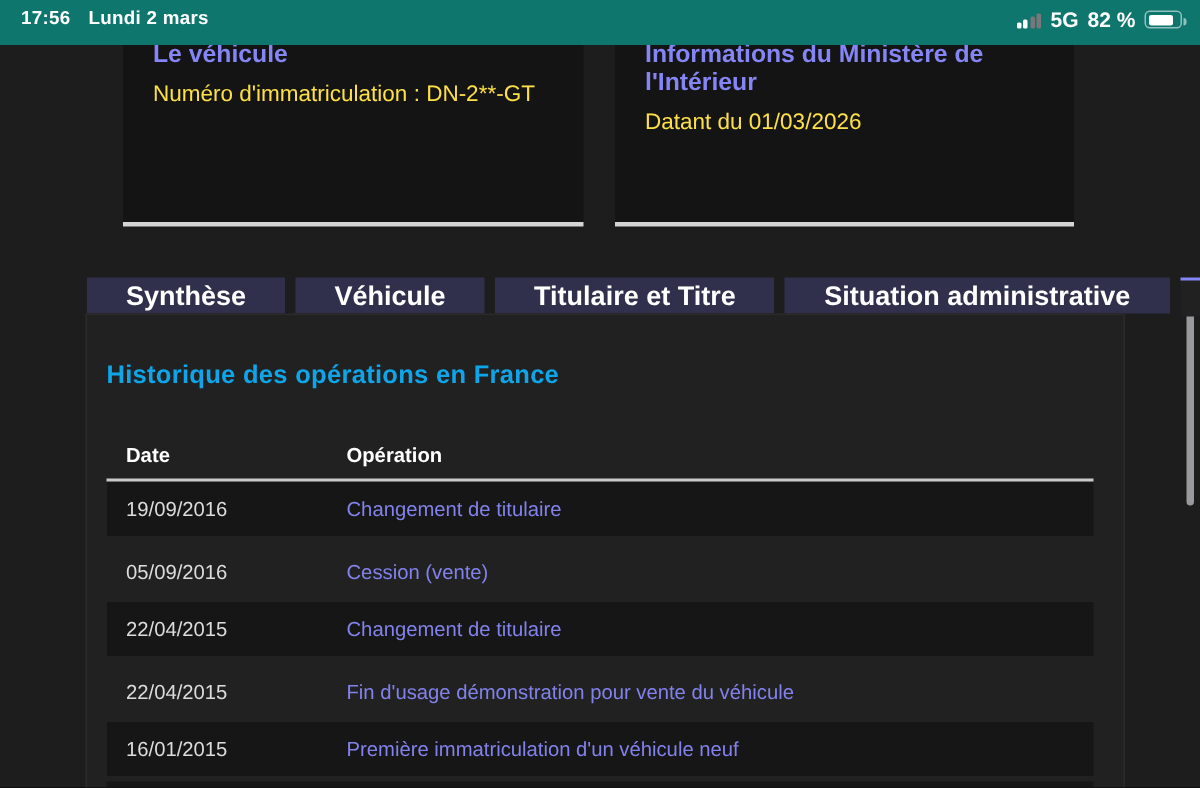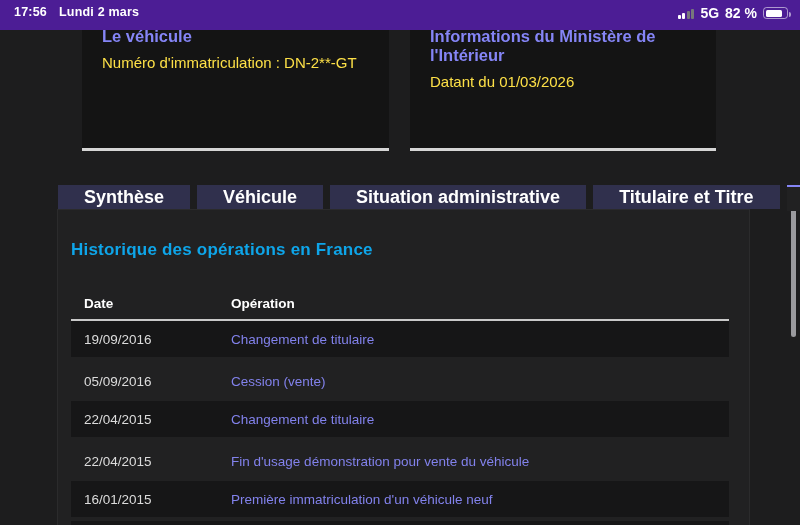--- a/index.html
+++ b/index.html
@@ -6,21 +6,21 @@
   html,body { background:#000; }
   body { font-family:"Liberation Sans","DejaVu Sans",sans-serif; }
   #screen {
     position:relative; width:800px; height:525px; overflow:hidden;
     background:#1d1d1e; color:#e0e0e0;
   }
 
   
   .statusbar {
     position:absolute; top:0; left:0; width:800px; height:30px;
-    background:#4c1d95; color:#fff; z-index:10;
+    background:#0f766e; color:#fff; z-index:10;
   }
   .sb-left {
     position:absolute; left:14px; top:5px; display:flex; gap:12px;
     font-size:12.5px; font-weight:700; letter-spacing:.2px;
   }
   .sb-url {
     position:absolute; left:0; right:0; top:14px; text-align:center;
     font-size:12.5px; font-weight:400; color:#f2f2f2;
   }
   .sb-right {
@@ -118,22 +118,22 @@
     <div class="card-body">Numéro d'immatriculation : DN-2**-GT</div>
   </div>
   <div class="card right">
     <div class="card-title">Informations du Ministère de l'Intérieur</div>
     <div class="card-body">Datant du 01/03/2026</div>
   </div>
 
   <div class="tabs">
     <div class="tab">Synthèse</div>
     <div class="tab">Véhicule</div>
+    <div class="tab">Titulaire et Titre</div>
     <div class="tab">Situation administrative</div>
-    <div class="tab">Titulaire et Titre</div>
     <div class="tab active">Historique</div>
   </div>
 
   <div class="panel">
     <h2>Historique des opérations en France</h2>
 
     <div class="table">
       <div class="thead">
         <span class="col-date">Date</span>
         <span class="col-op">Opération</span>

